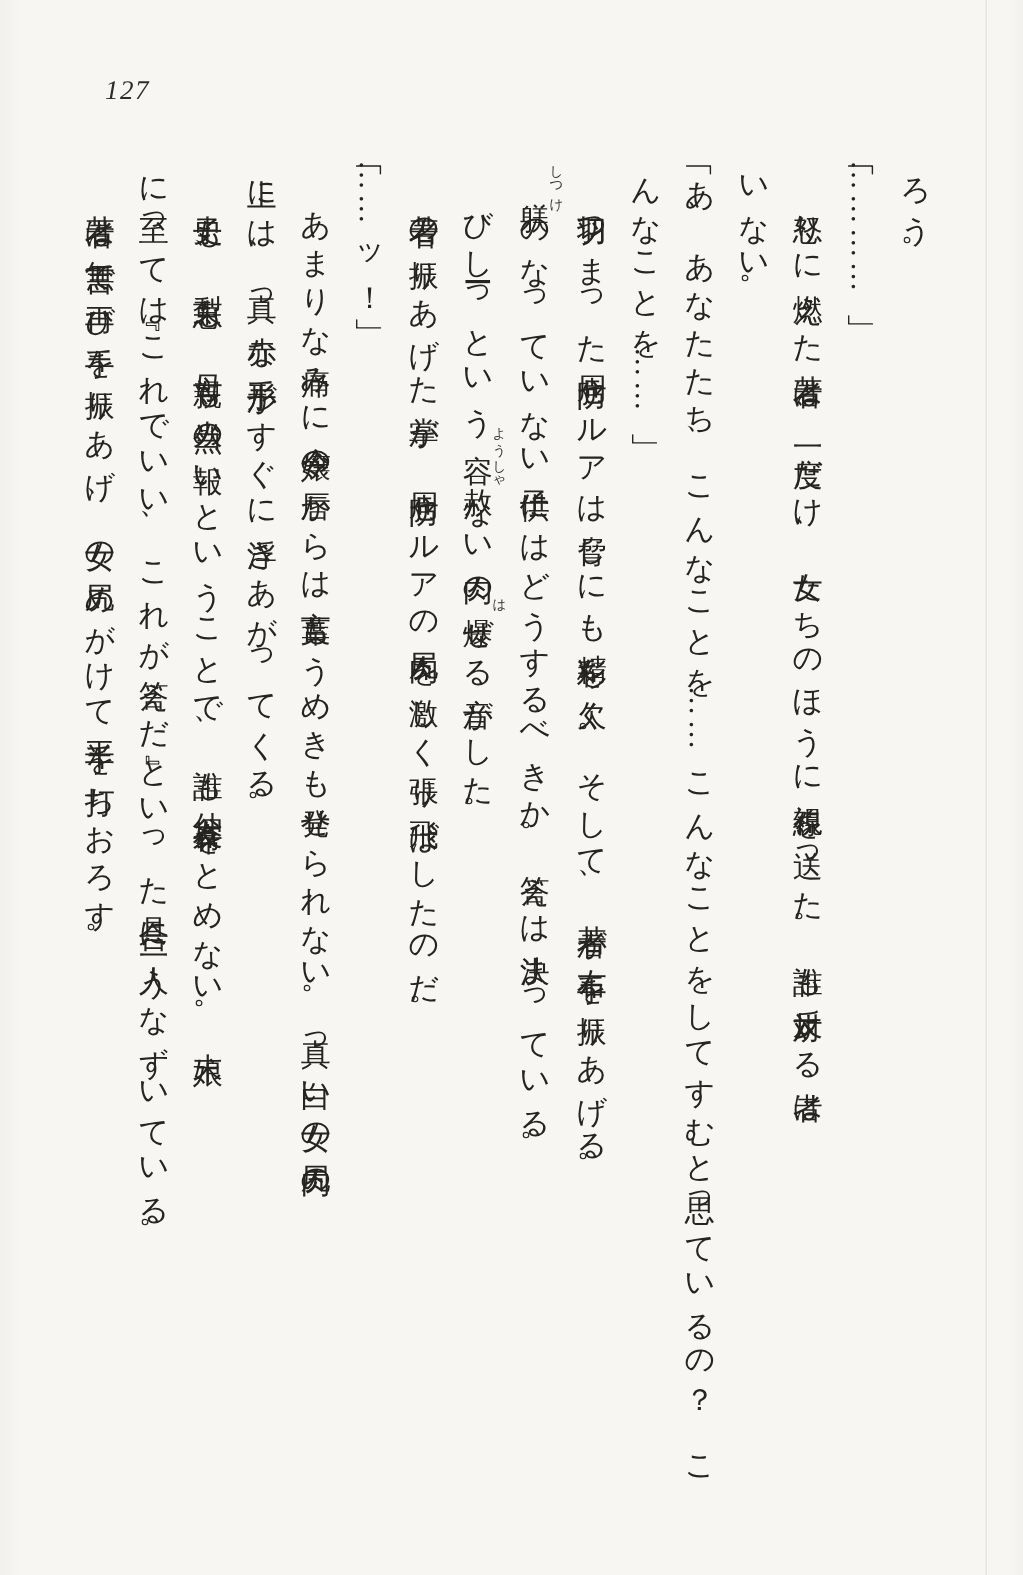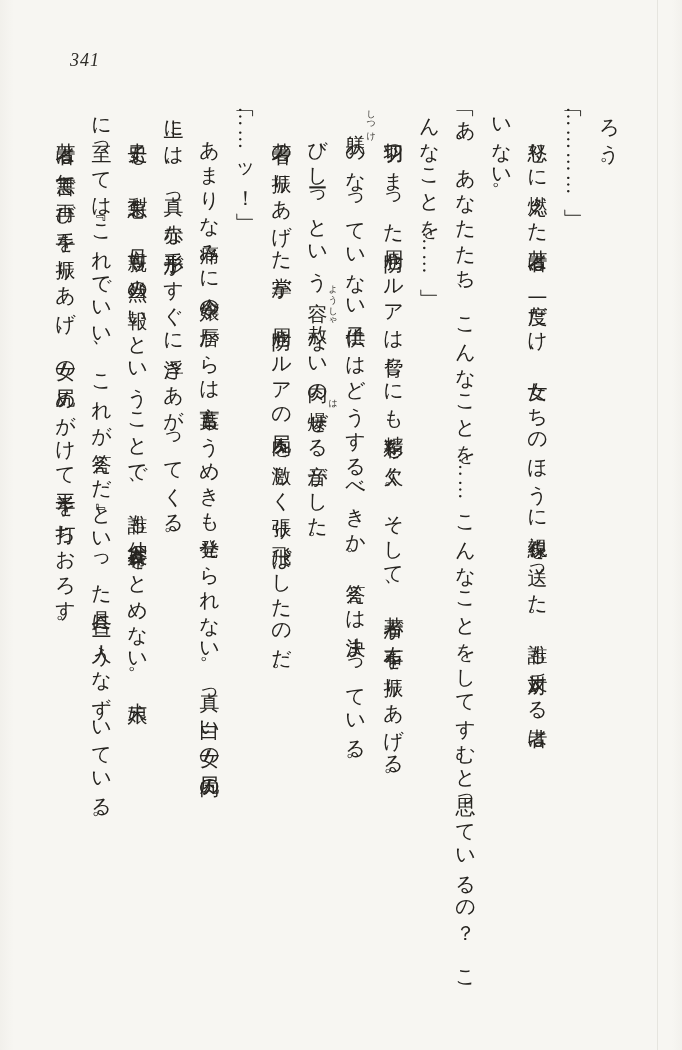--- a/index.html
+++ b/index.html
@@ -65,21 +65,21 @@
     font-size: 9px;
     letter-spacing: 0.5px;
     color: #34322d;
   }
 </style>
 </head>
 <body>
 
 <div class="page">
   <div class="edge-line-right"></div>
-  <div class="page-number">341</div>
+  <div class="page-number">127</div>
   <div class="text-block">
       <p class="tline">ろう。</p>
       <p class="tline">「…………」</p>
       <p class="tline indent">怒りに燃えた若者は、一度だけ、女たちのほうに視線を送った。誰も反対する者は</p>
       <p class="tline">いない。</p>
       <p class="tline">「あ、あなたたち、こんなことを……こんなことをしてすむと思っているの？　こ</p>
       <p class="tline">んなことを……」</p>
       <p class="tline indent">切羽つまった周防セルアは脅しにも精彩を欠く。そして、若者が右手を振りあげる。</p>
       <p class="tline"><ruby>躾<rt>しつけ</rt></ruby>のなっていない子供にはどうするべきか。答えは決まっている。</p>
       <p class="tline indent">びしーっという<ruby>容赦<rt>ようしゃ</rt></ruby>ない肉の<ruby>爆<rt>は</rt></ruby>ぜる音がした。</p>

